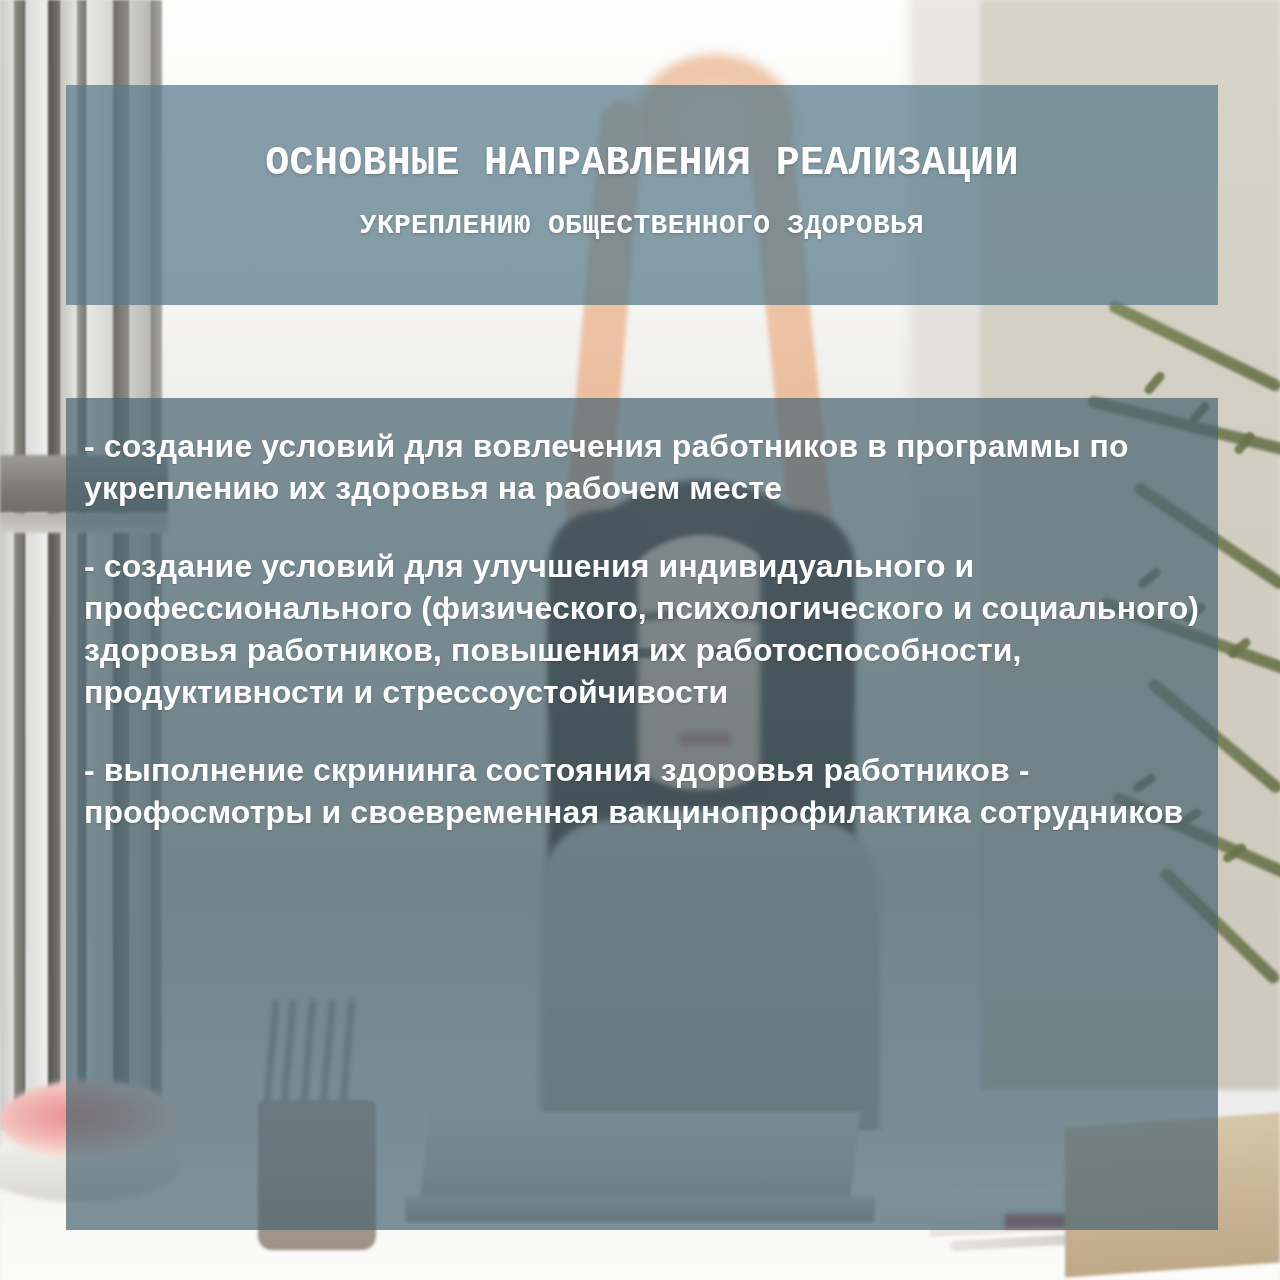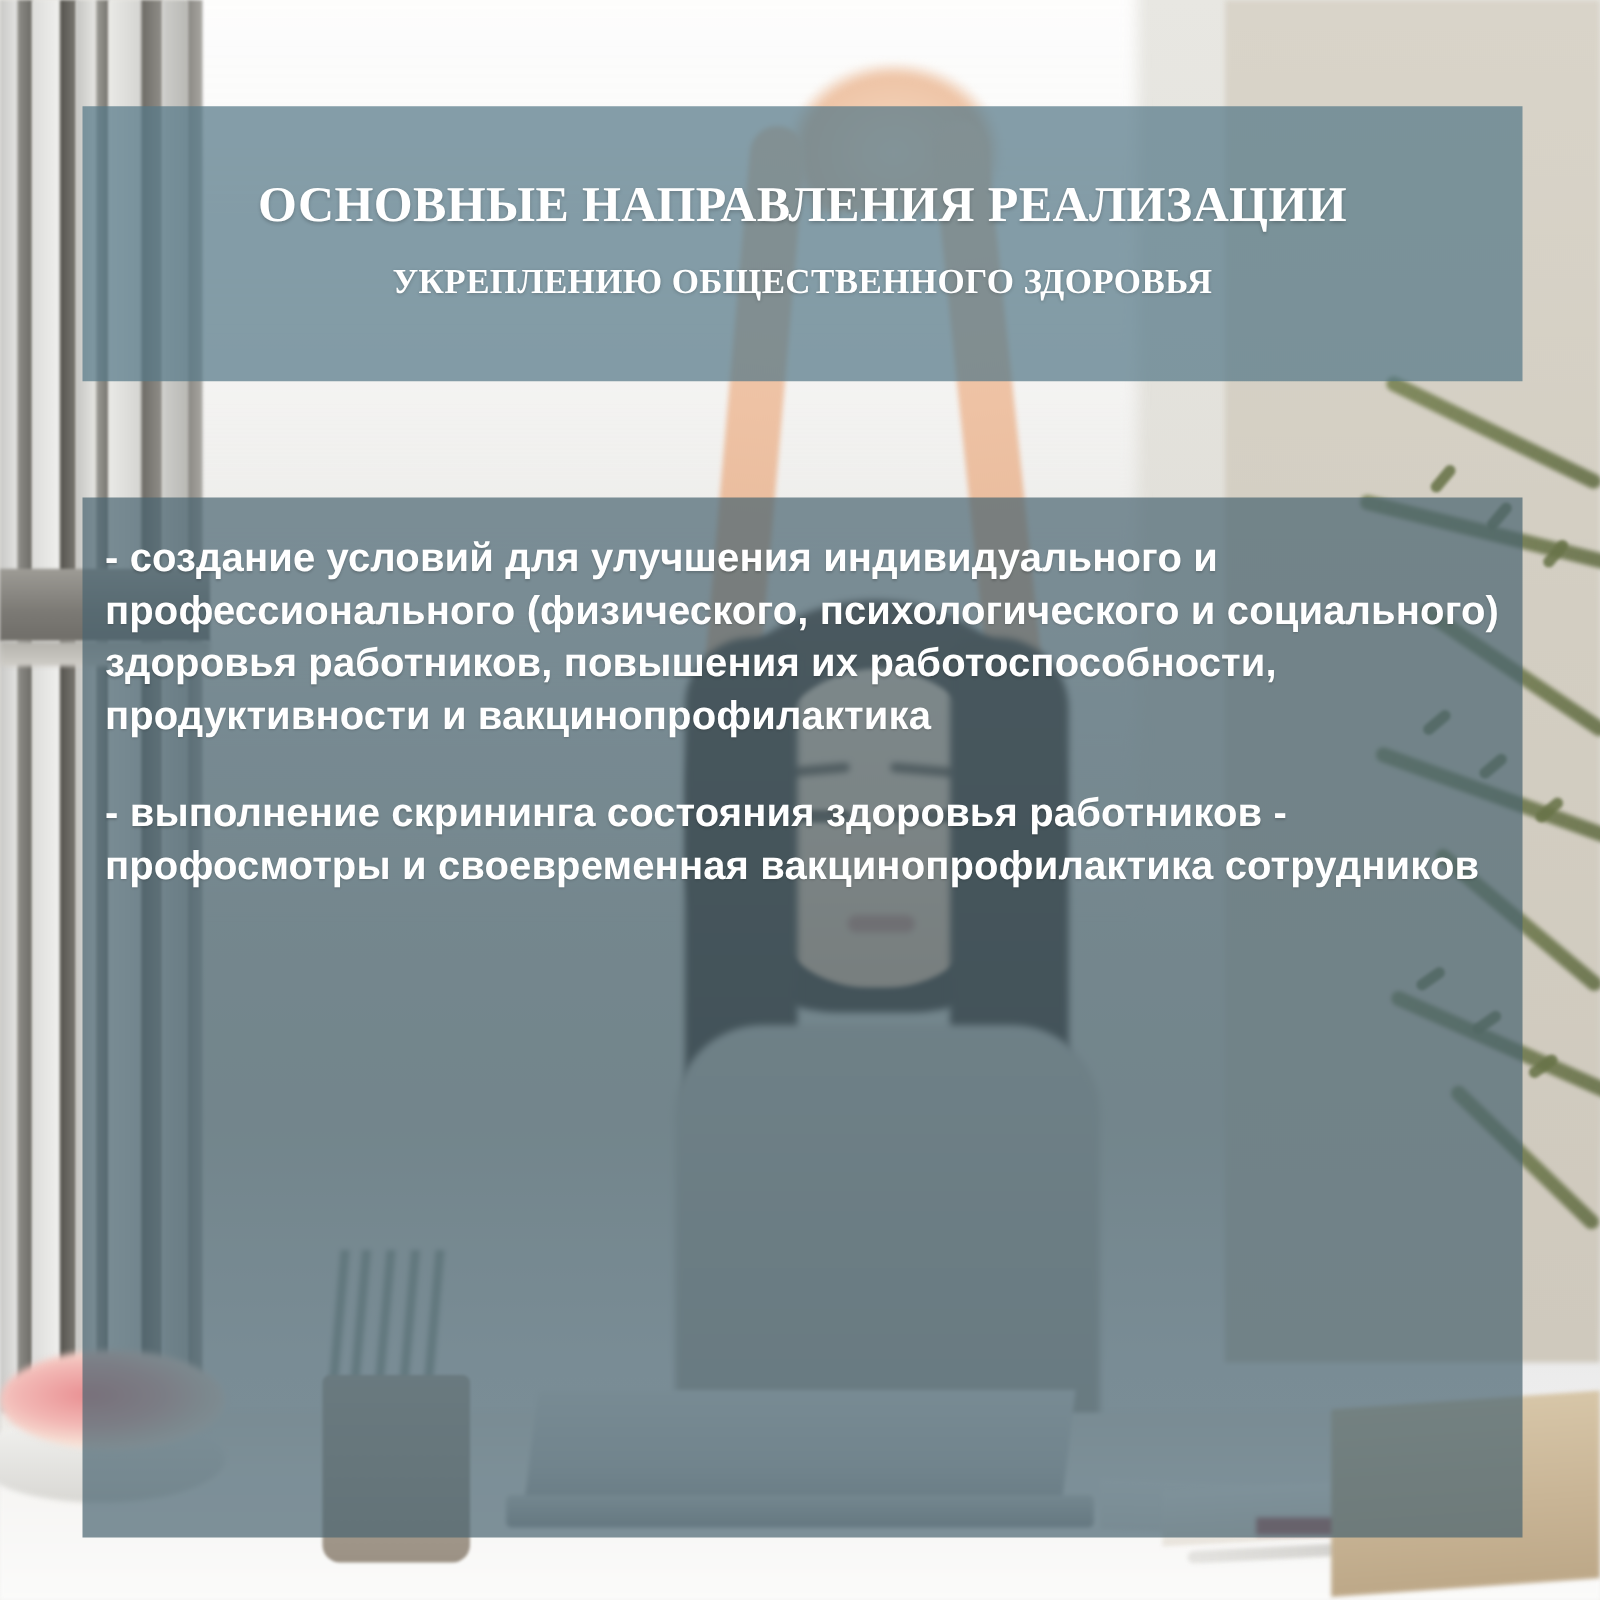--- a/index.html
+++ b/index.html
@@ -229,21 +229,21 @@
     top:398px; height:832px;
     background:rgba(72,100,113,0.70);
   }
 
   .title-text {
     position:absolute;
     left:66px; top:85px; width:1152px; height:220px;
     display:flex; flex-direction:column; justify-content:center; align-items:center;
     text-align:center;
     color:#ffffff;
-    font-family:Liberation Serif, serif;
+    font-family:Liberation Mono, monospace;
     font-weight:bold;
     font-size:40px;
     line-height:62px;
     letter-spacing:.3px;
     text-shadow:0 1px 3px rgba(0,0,0,.22);
     padding:0 13px;
   }
   .title-line { display:block; white-space:nowrap; }
 
   .body-text {
@@ -338,17 +338,18 @@
 
   <div class="panel panel-title"></div>
   <div class="panel panel-body"></div>
 
   <div class="title-text">
     <span class="title-line" style="font-size: 40px;">ОСНОВНЫЕ НАПРАВЛЕНИЯ РЕАЛИЗАЦИИ</span>
     <span class="title-line" style="font-size: 28px;">УКРЕПЛЕНИЮ ОБЩЕСТВЕННОГО ЗДОРОВЬЯ</span>
   </div>
 
   <div class="body-text">
-    <p class="para">- создание условий для улучшения индивидуального и профессионального (физического, психологического и социального) здоровья работников, повышения их работоспособности, продуктивности и вакцинопрофилактика</p>
+    <p class="para">- создание условий для вовлечения работников в программы по укреплению их здоровья на рабочем месте</p>
+    <p class="para">- создание условий для улучшения индивидуального и профессионального (физического, психологического и социального) здоровья работников, повышения их работоспособности, продуктивности и стрессоустойчивости</p>
     <p class="para">- выполнение скрининга состояния здоровья работников - профосмотры и своевременная вакцинопрофилактика сотрудников</p>
   </div>
 
 </div>
 
 </body></html>

